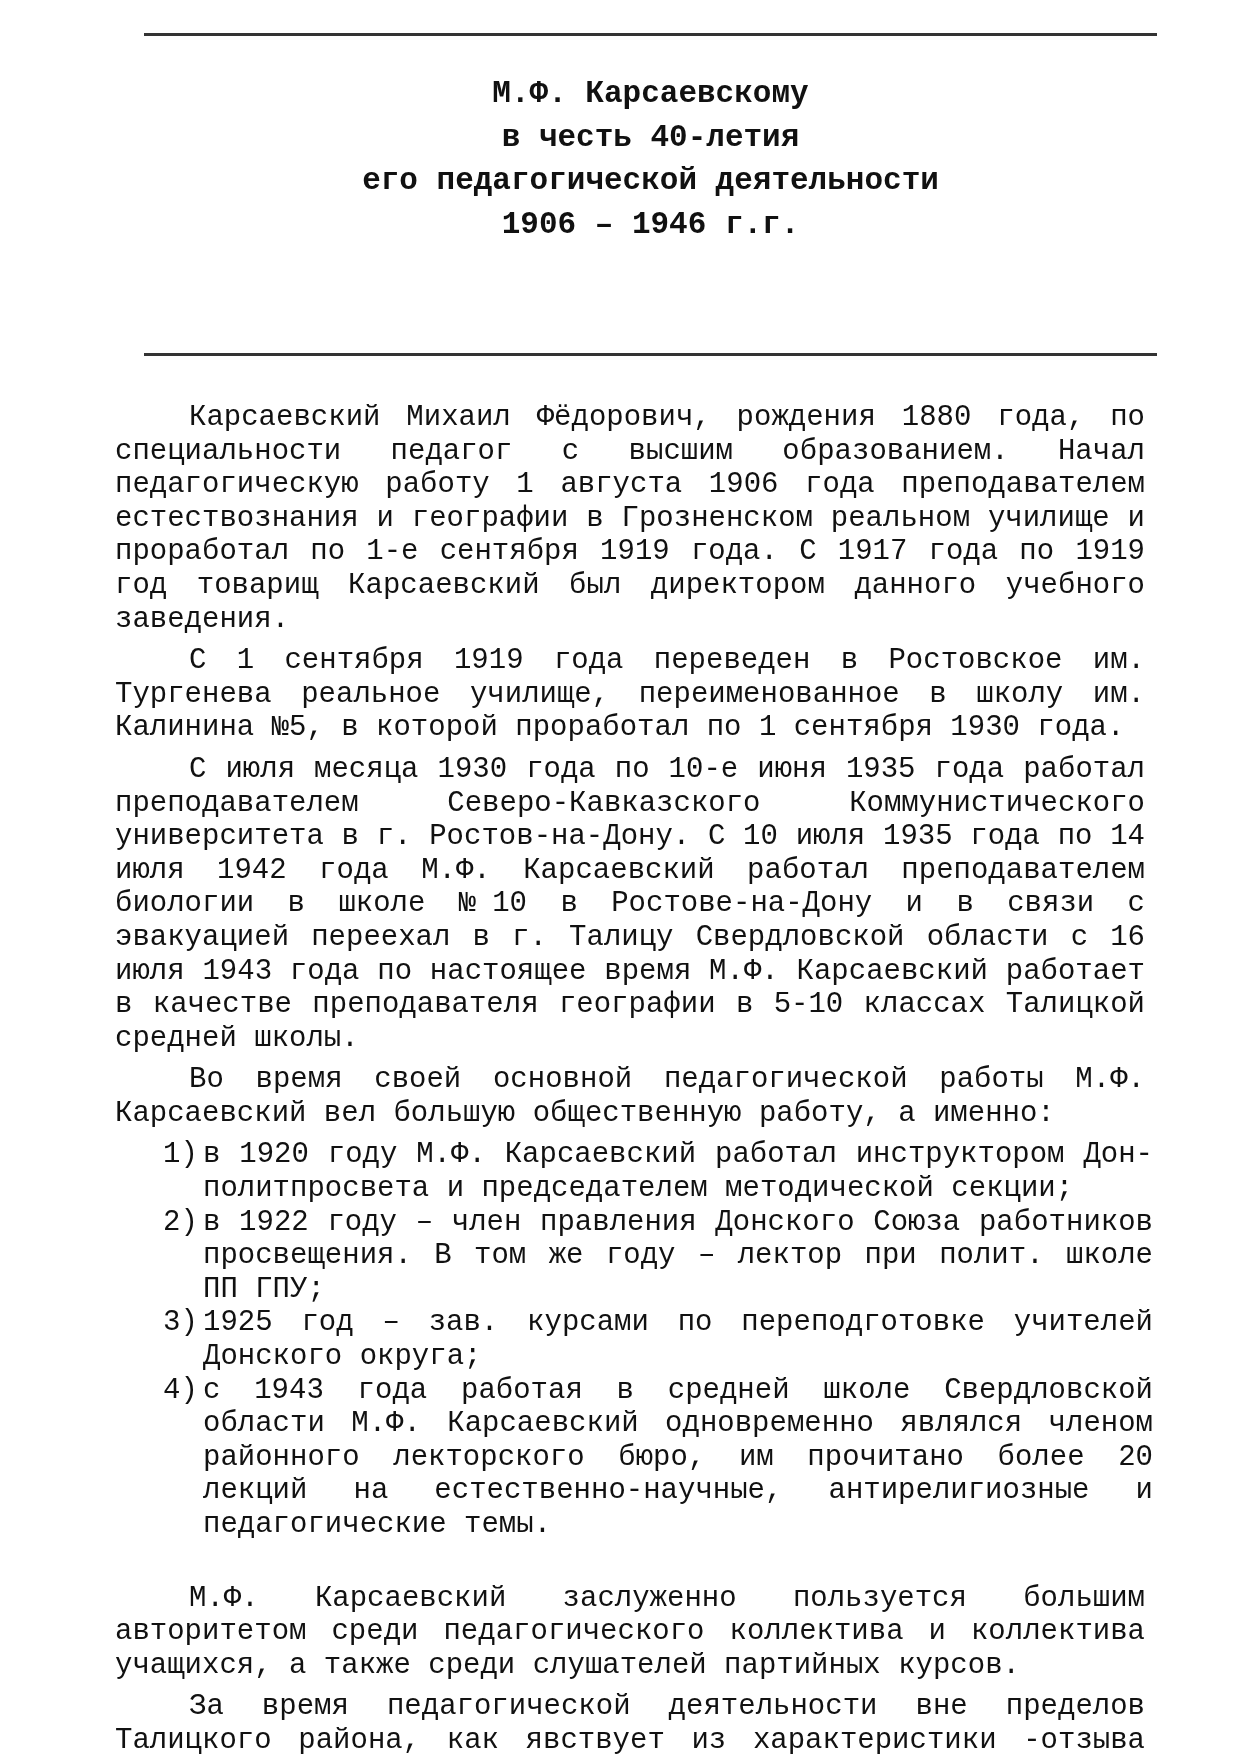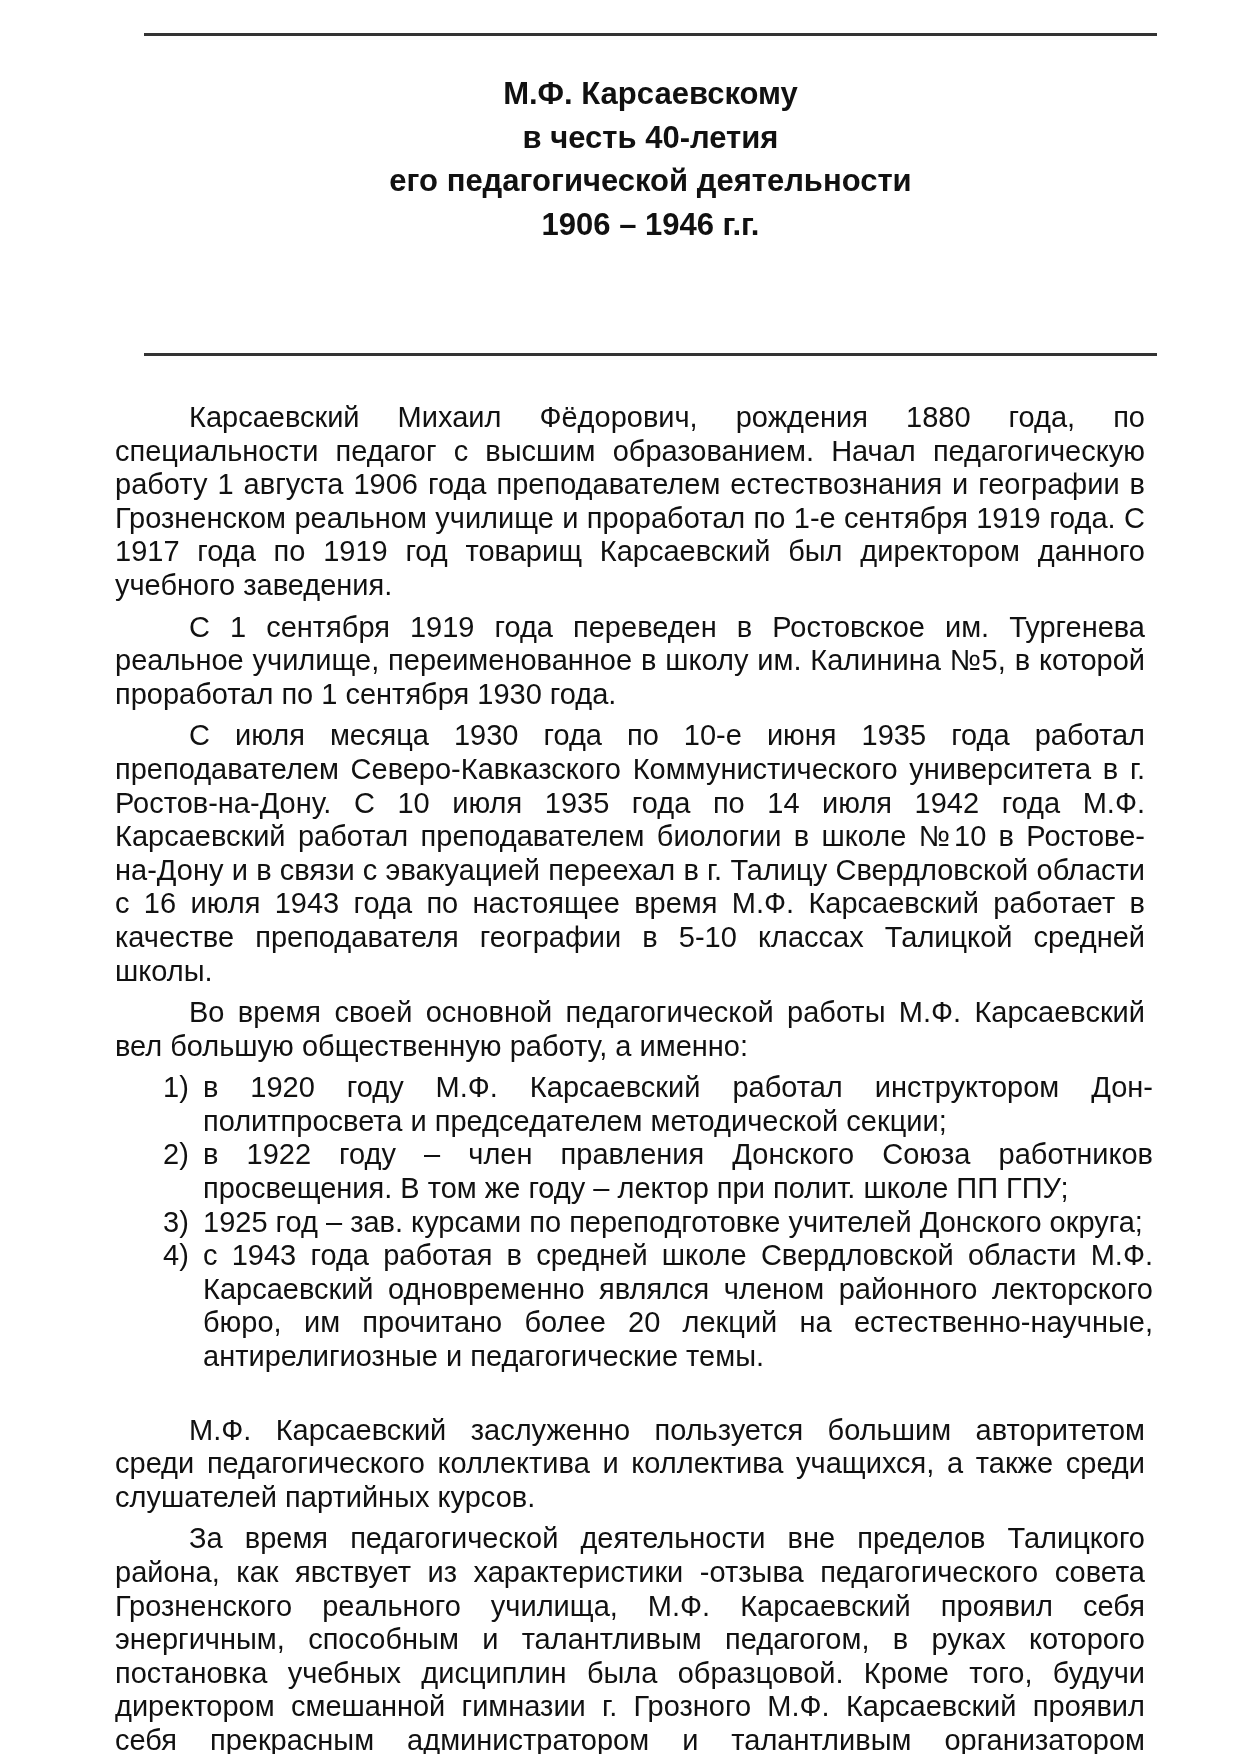--- a/index.html
+++ b/index.html
@@ -5,21 +5,21 @@
   html, body {
     margin: 0;
     padding: 0;
     background: #ffffff;
   }
   .page {
     position: relative;
     width: 1241px;
     height: 1754px;
     background: #ffffff;
-    font-family: Liberation Sans, sans-serif;
+    font-family: Liberation Mono, monospace;
     color: #111111;
     overflow: hidden;
   }
   .rule {
     position: absolute;
     left: 144px;
     width: 1013px;
     height: 3px;
     background: #333333;
   }

